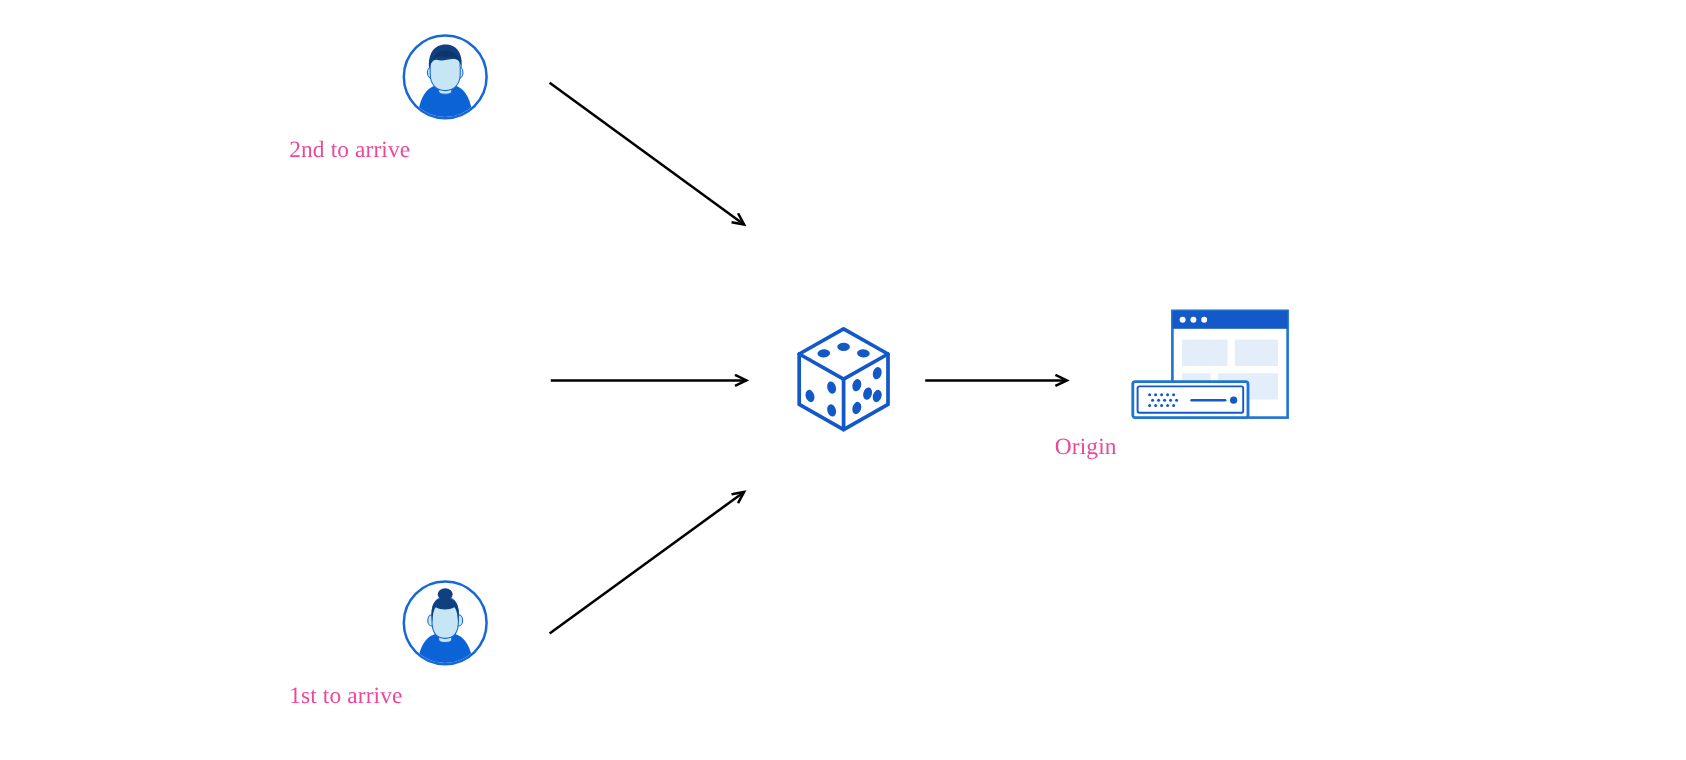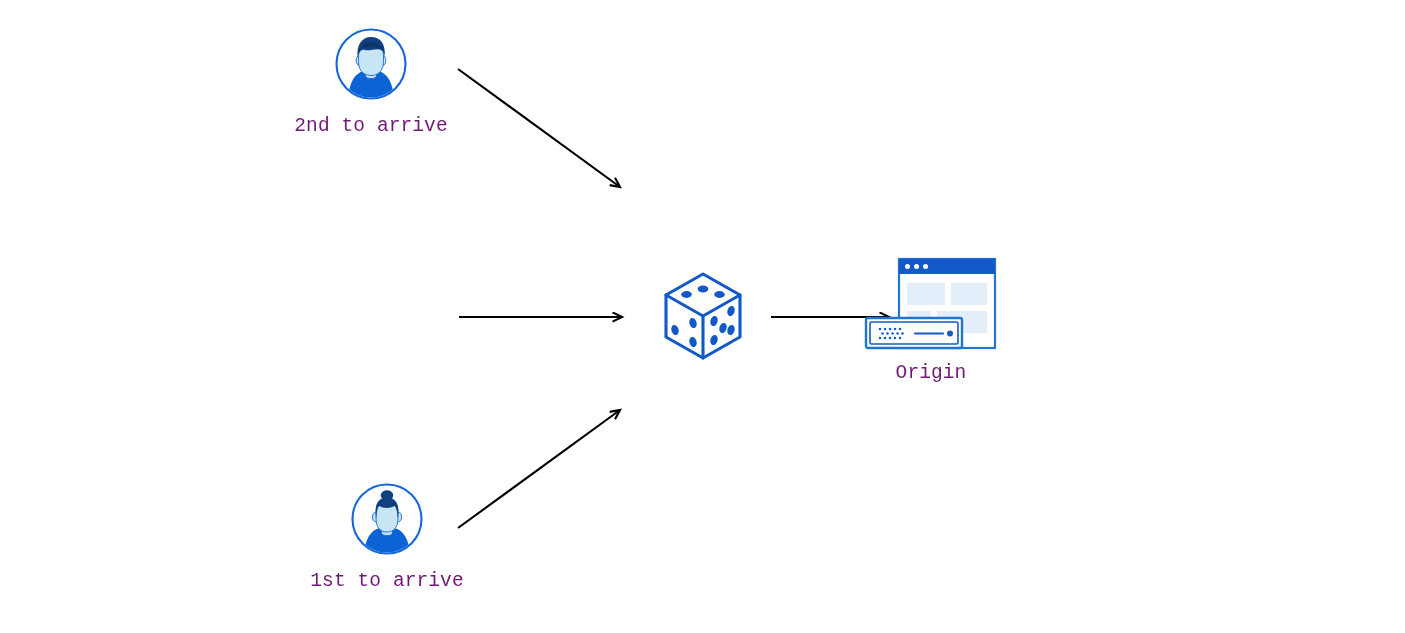--- a/index.html
+++ b/index.html
@@ -19,24 +19,24 @@
     left: 0; top: 0;
     width: 1405px;
     height: 633px;
   }
   .node {
     position: absolute;
   }
   .node-label {
     position: absolute;
     width: 260px;
-    text-align: center;
+    text-align: left;
     font-size: 19.5px;
-    color: #701a75;
-    font-family: Liberation Mono, monospace;
+    color: #ec4899;
+    font-family: Liberation Serif, serif;
     letter-spacing: 0.1px;
     white-space: nowrap;
   }
   .avatar-wrap { width: 74px; height: 74px; }
   .arrow-svg { position: absolute; left: 0; top: 0; overflow: visible; }
 </style>
 </head>
 <body>
 
 <div id="canvas">
@@ -68,21 +68,21 @@
         <ellipse cx="48.7" cy="33.5" rx="3.1" ry="4.6" fill="#c7e6f5" stroke="#1668d8" stroke-width="0.9"></ellipse>
         <path d="M24.5 29 C24.5 16.5 31 11.5 37 11.5 C43 11.5 49.5 16.5 49.5 29 L49.5 34.5 C49.5 44.5 43.5 48.5 37 48.5 C30.5 48.5 24.5 44.5 24.5 34.5 Z" fill="#c7e6f5" stroke="#1668d8" stroke-width="0.9"></path>
         <path d="M23.6 30.5 C22.2 17 28.5 10 37 10 C46 10 52.2 16.5 50.6 30.5 C50.2 25 48 22.5 44.5 22.2 C40 21.8 35.5 24.2 30.5 23 C27.5 22.3 25.2 24.5 23.6 30.5 Z" fill="#10407f"></path>
         <path d="M26.5 22.5 C30 19 34 20.8 38.5 20.4 C43 20 47 20.6 49.6 24.5 C47.5 18.5 43.5 15 37 15 C31.5 15 27.8 18 26.5 22.5 Z" fill="#0e3568"></path>
       </g>
     </svg>
     <div class="node-label" style="left:-93px; top:88px;">2nd to arrive</div>
   </div>
 
 
-  <div class="node" style="left:350px; top:482px;">
+  <div class="node" style="left:334px; top:482px;">
     <svg class="avatar-wrap" viewBox="0 0 74 74">
       <defs>
         <clipPath id="clipC">
             <circle cx="37" cy="37" r="33.5"></circle>
           </clipPath>
       </defs>
       <circle cx="37" cy="37" r="34.5" fill="#ffffff" stroke="#1668d8" stroke-width="2.1"></circle>
       <g clip-path="url(#clipC)">
         <path d="M37 45 C23 45 15.5 53 13.5 74 L60.5 74 C58.5 53 51 45 37 45 Z" fill="#0b63d6"></path>
         <path d="M31.5 40 L31.5 51 C31.5 54.4 42.5 54.4 42.5 51 L42.5 40 Z" fill="#c7e6f5" stroke="#1668d8" stroke-width="0.9"></path>
@@ -116,21 +116,21 @@
 
         <ellipse cx="53" cy="50" rx="3.6" ry="5.2" transform="rotate(16 53 50)"></ellipse>
         <ellipse cx="70" cy="40" rx="3.6" ry="5.2" transform="rotate(16 70 40)"></ellipse>
         <ellipse cx="62" cy="57" rx="3.6" ry="5.2" transform="rotate(16 62 57)"></ellipse>
         <ellipse cx="53" cy="69" rx="3.6" ry="5.2" transform="rotate(16 53 69)"></ellipse>
         <ellipse cx="70" cy="59" rx="3.6" ry="5.2" transform="rotate(16 70 59)"></ellipse>
       </g>
     </svg>
   </div>
 
-  <div class="node" style="left:861px; top:256px;">
+  <div class="node" style="left:939px; top:256px;">
     <svg width="140" height="104" viewBox="0 0 140 104">
 
       <g>
         <rect x="38" y="3" width="96" height="89" fill="#ffffff" stroke="#1f76d2" stroke-width="2.2"></rect>
         <rect x="38" y="3" width="96" height="15" fill="#1359c8"></rect>
         <circle cx="46.5" cy="10.5" r="2.5" fill="#ffffff"></circle>
         <circle cx="55.5" cy="10.5" r="2.5" fill="#ffffff"></circle>
         <circle cx="64.5" cy="10.5" r="2.5" fill="#ffffff"></circle>
         <rect x="46" y="27" width="38" height="22" fill="#e4eefb"></rect>
         <rect x="90" y="27" width="36" height="22" fill="#e4eefb"></rect>

